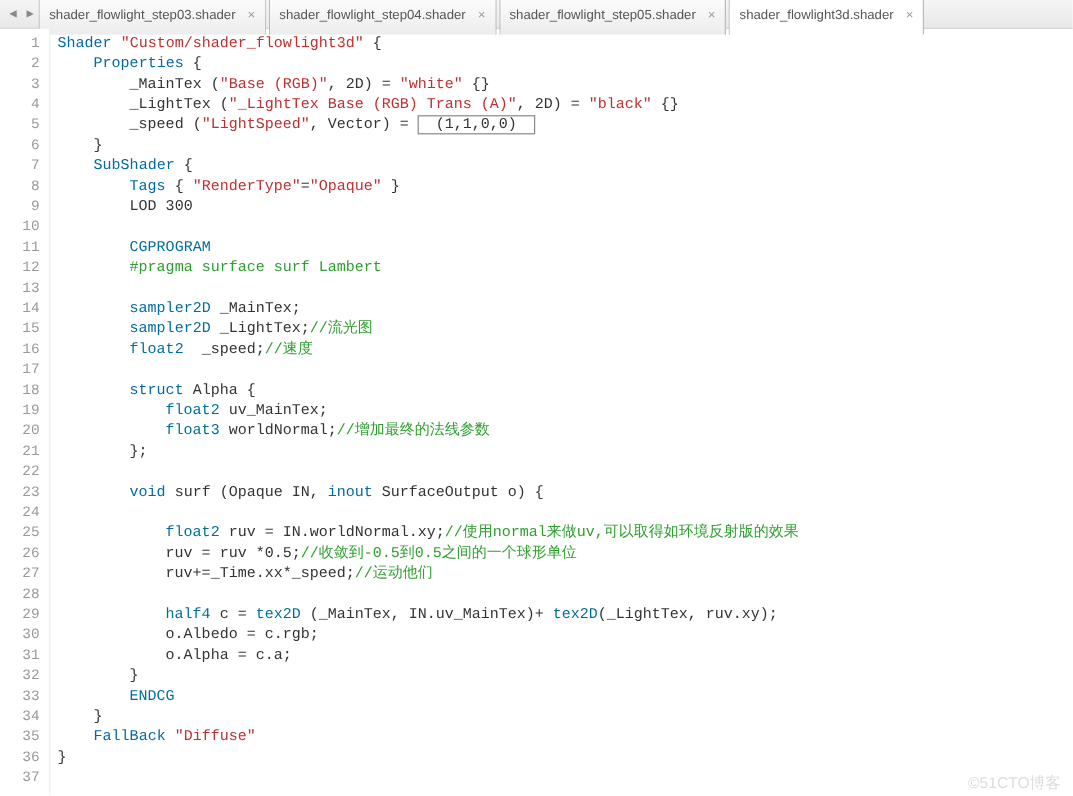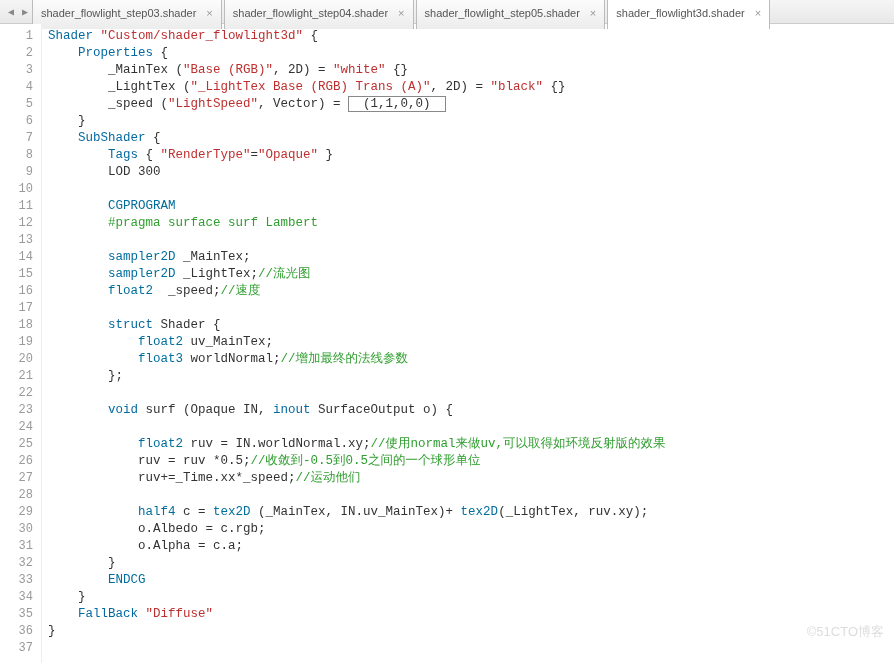--- a/index.html
+++ b/index.html
@@ -10,21 +10,21 @@
 .tab.active { background: #fff; }
 .tab-close { margin-left: 10px; color: #999; font-size: 11px; cursor: pointer; }
 .editor { display: flex; height: calc(100% - 24px); position: relative; }
 .gutter { width: 42px; background: #fff; border-right: 1px solid #eee; text-align: right; padding: 4px 8px 4px 0; color: #9a9a9a; font-size: 12px; line-height: 17px; user-select: none; }
 .code { flex: 1; padding: 4px 0 4px 6px; line-height: 17px; white-space: pre; font-size: 12.5px; color: #333; overflow: auto; }
 .kw { color: #0369a1; }
 .str { color: #be2f2f; }
 .type { color: #006e9c; text-align: center; }
 .comment { color: #2f9e2f; }
 .cursor-box { border: 1px solid #888; padding: 0 14px; }
-.watermark { position: absolute; bottom: 22px; right: 10px; color: #ddd; font-size: 13px; font-family: Arial, sans-serif; }
+.watermark { position: absolute; bottom: 1px; right: 10px; color: #ddd; font-size: 13px; font-family: Arial, sans-serif; }
 </style>
 </head>
 <body>
 
 <div class="tab-bar">
   <div class="nav-arrow">◀</div>
   <div class="nav-arrow">▶</div>
   <div class="tab">
       <span>shader_flowlight_step03.shader</span>
       <span class="tab-close">×</span>
@@ -92,21 +92,21 @@
         <span class="kw">Tags</span><span> { </span><span class="str">"RenderType"</span><span>=</span><span class="str">"Opaque"</span><span> }</span>
         <span>LOD 300</span>
 
         <span class="type">CGPROGRAM</span>
         <span class="comment">#pragma surface surf Lambert</span>
 
         <span class="type">sampler2D</span><span> _MainTex;</span>
         <span class="type">sampler2D</span><span> _LightTex;</span><span class="comment">//流光图</span>
         <span class="type">float2</span><span>  _speed;</span><span class="comment">//速度</span>
 
-        <span class="kw">struct</span><span> Shader {</span>
+        <span class="kw">struct</span><span> Alpha {</span>
             <span class="type">float2</span><span> uv_MainTex;</span>
             <span class="type">float3</span><span> worldNormal;</span><span class="comment">//增加最终的法线参数</span>
         <span>};</span>
 
         <span class="kw">void</span><span> surf (Opaque IN, </span><span class="kw">inout</span><span> SurfaceOutput o) {</span>
 
             <span class="type">float2</span><span> ruv = IN.worldNormal.xy;</span><span class="comment">//使用normal来做uv,可以取得如环境反射版的效果</span>
             <span>ruv = ruv *0.5;</span><span class="comment">//收敛到-0.5到0.5之间的一个球形单位</span>
             <span>ruv+=_Time.xx*_speed;</span><span class="comment">//运动他们</span>
 

